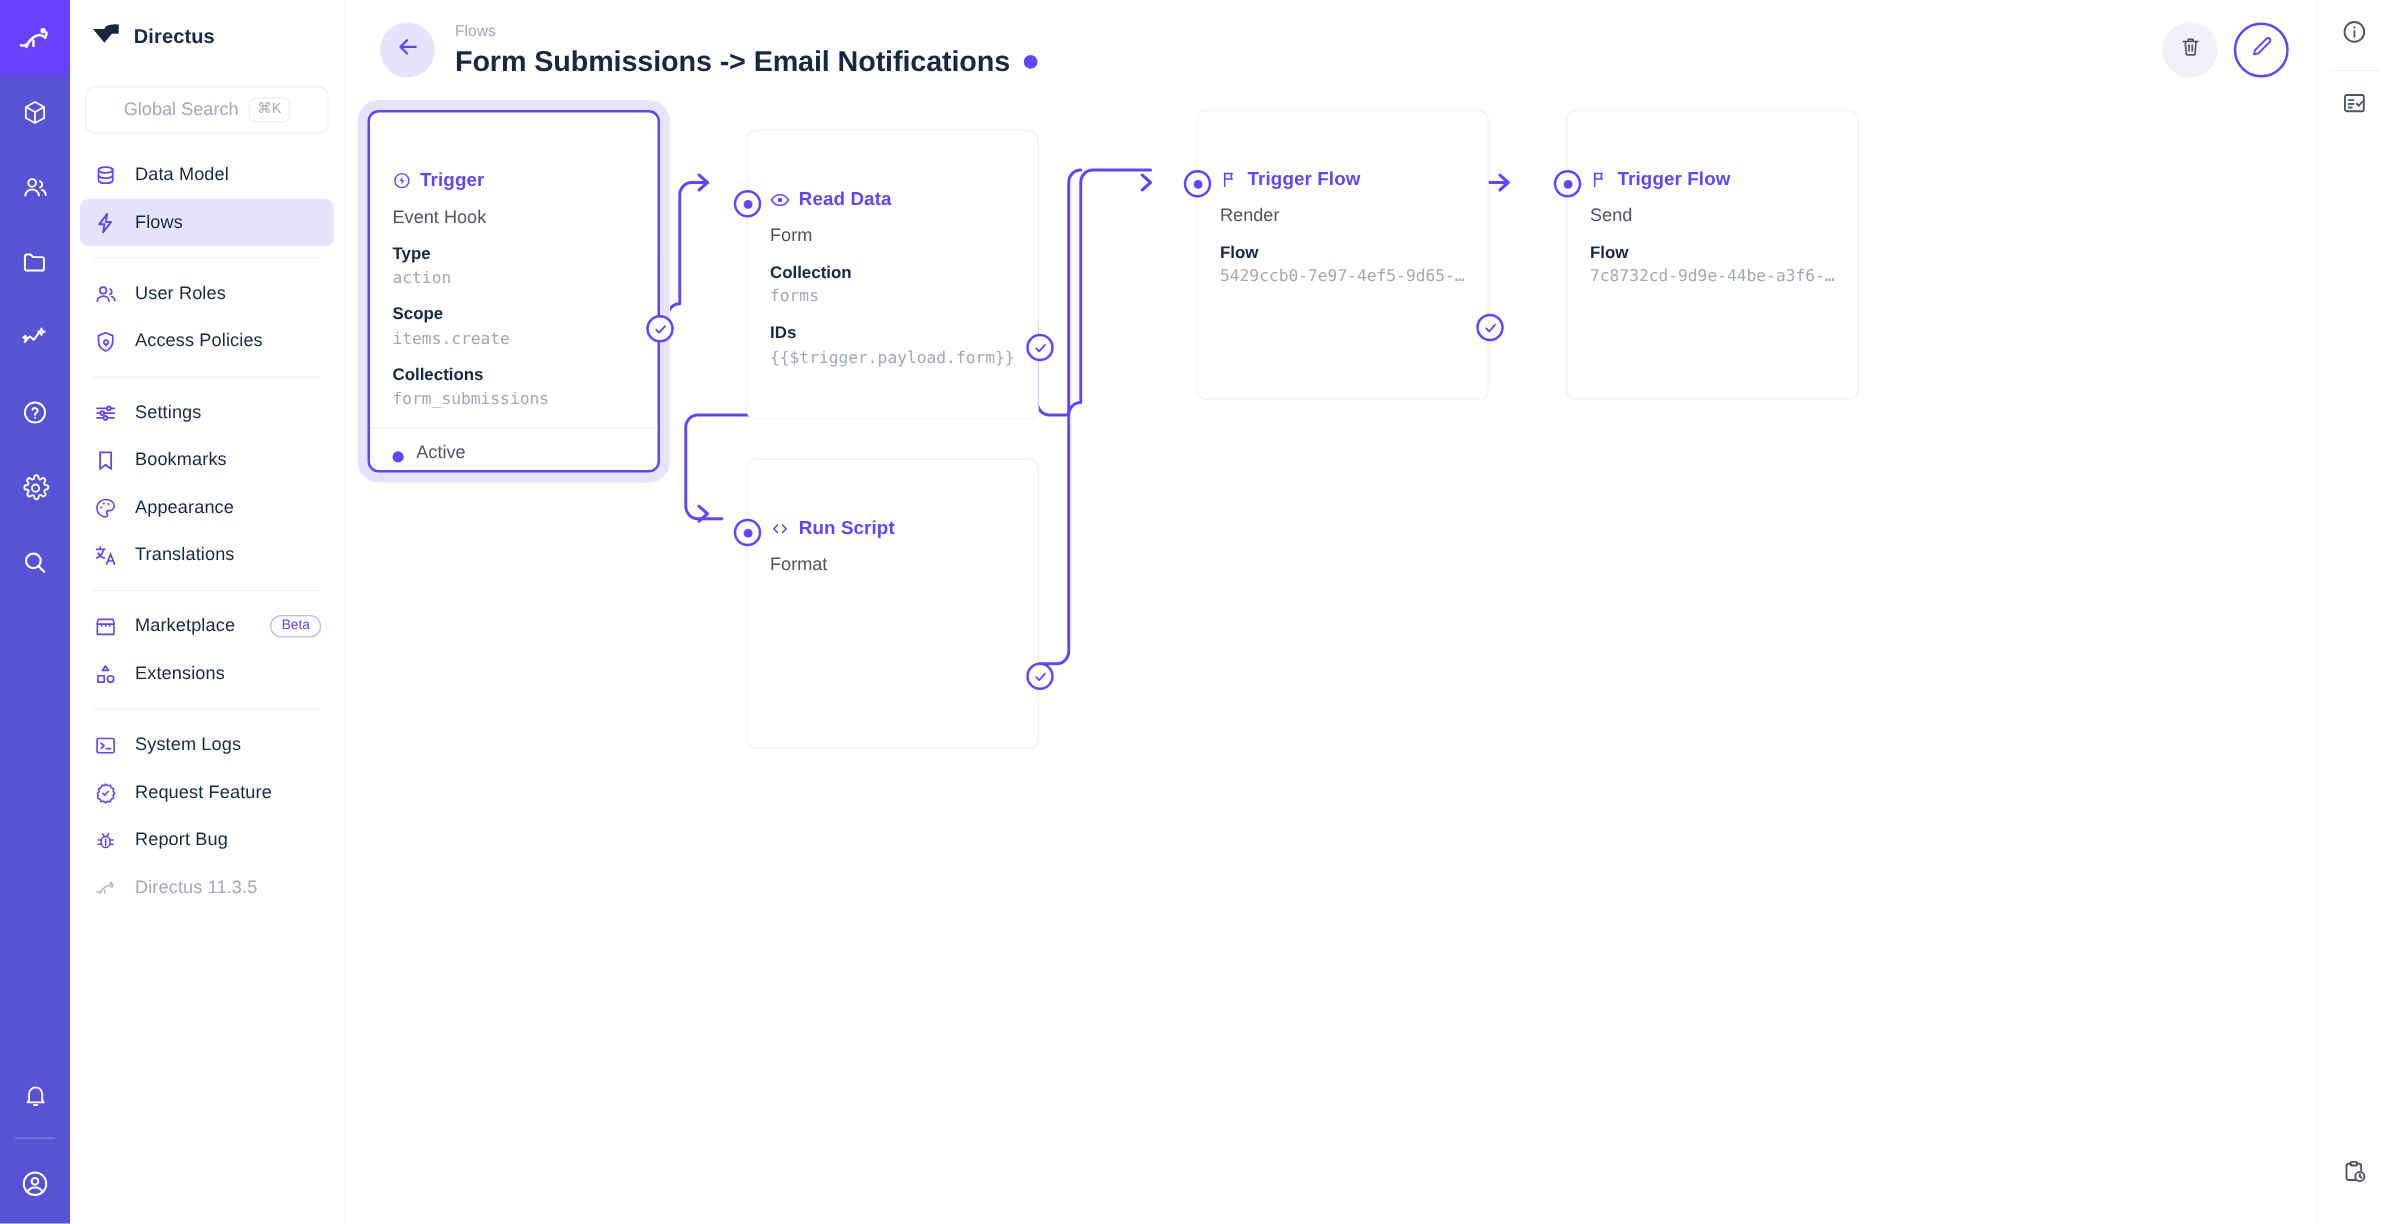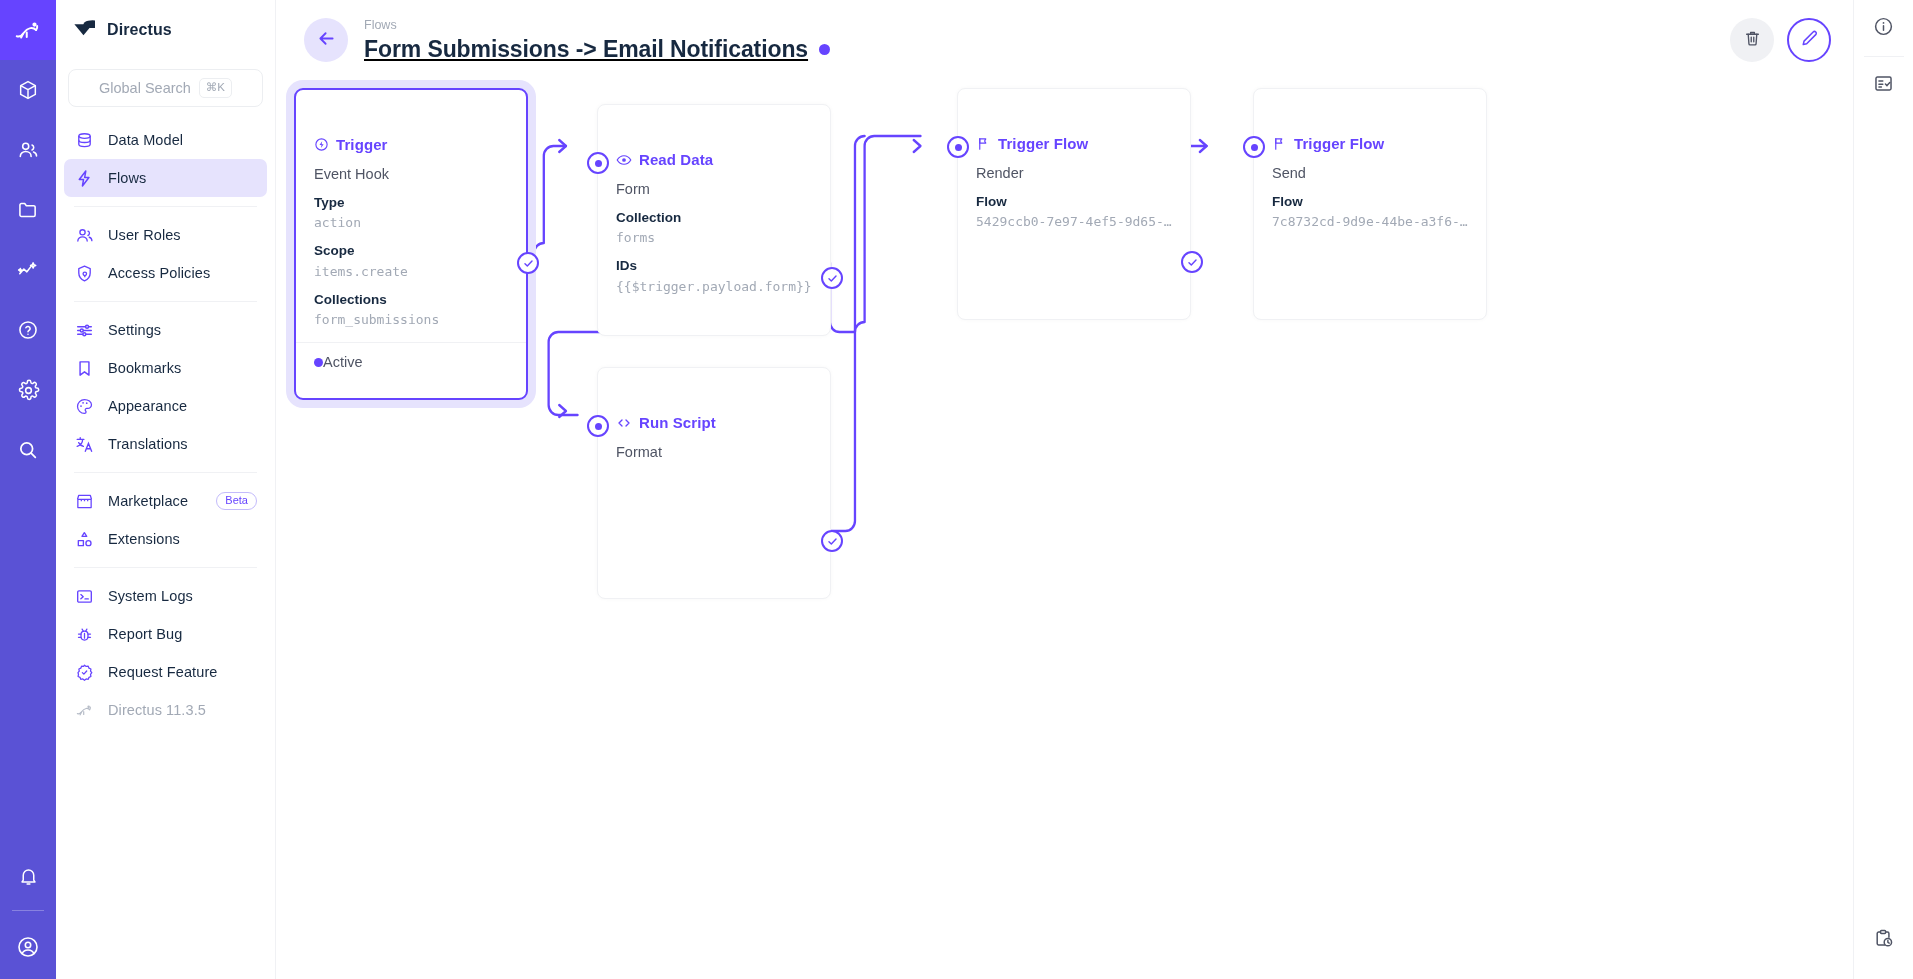--- a/index.html
+++ b/index.html
@@ -79,21 +79,21 @@
     padding: 0 22px 0 28px; background: #fff; position: relative; z-index: 5;
   }
   #back-btn {
     width: 44px; height: 44px; border-radius: 50%;
     background: #e6e3fd; color: #6644ff;
     display: flex; align-items: center; justify-content: center;
     cursor: pointer; flex: 0 0 44px; margin-right: 16px;
   }
   #title-block { display: flex; flex-direction: column; justify-content: center; }
   #breadcrumb { font-size: 12.5px; color: #a2a9b5; line-height: 1.4; margin-bottom: 1px; }
-  #title-row { display: flex; align-items: center; gap: 11px; text-decoration: underline; }
+  #title-row { display: flex; align-items: center; gap: 11px; }
   #page-title { font-size: 23px; font-weight: 700; color: #172940; letter-spacing: -.1px; }
   #status-dot { width: 11px; height: 11px; border-radius: 50%; background: #6644ff; }
   #header-actions { margin-left: auto; display: flex; align-items: center; gap: 13px; }
   .hdr-btn {
     width: 44px; height: 44px; border-radius: 50%;
     display: flex; align-items: center; justify-content: center; cursor: pointer;
   }
   #delete-btn { background: #f0f1f4; color: #4f5464; }
   #edit-btn { border: 2px solid #6644ff; color: #6644ff; background: #fff; }
 
@@ -126,22 +126,22 @@
   }
 
   
   #node-trigger {
     border: 2px solid #6644ff;
     box-shadow: 0 0 0 8px #e6e3fd;
     border-radius: 9px;
   }
   #trigger-footer {
     border-top: 1px solid #f0f1f4;
-    padding: 11px 18px 28px;
-    display: flex; align-items: center; 
+    padding: 11px 18px 6px;
+    display: flex; align-items: flex-end; gap: 10px;
   }
   #trigger-footer .dot { width: 9px; height: 9px; border-radius: 50%; background: #6644ff; }
   #trigger-footer .txt { font-size: 14.5px; color: #4f5464; }
 
   
   .port {
     position: absolute; width: 22px; height: 22px; border-radius: 50%;
     background: #fff; border: 2px solid #6644ff;
     display: flex; align-items: center; justify-content: center;
     cursor: pointer; z-index: 4;
@@ -396,35 +396,35 @@
       <span class="ico">
         <svg width="19" height="19" viewBox="0 0 24 24" fill="none" stroke="currentColor" stroke-width="1.7" stroke-linecap="round" stroke-linejoin="round">
             <rect x="3.4" y="4.8" width="17.2" height="14.4" rx="1.6"></rect>
             <path d="M7.4 9.6l3 2.6-3 2.6M12.6 15h4.2"></path>
           </svg>
       </span>
       <span class="lbl">System Logs</span>
     </div>
     <div class="nav-item">
       <span class="ico">
+        <svg width="19" height="19" viewBox="0 0 24 24" fill="none" stroke="currentColor" stroke-width="1.6" stroke-linecap="round" stroke-linejoin="round">
+            <path d="M12 2.8l2.1 1.6 2.6-.4 1 2.5 2.4 1.1-.5 2.6 1.6 2.1-1.6 2.1.5 2.6-2.4 1.1-1 2.5-2.6-.4-2.1 1.6-2.1-1.6-2.6.4-1-2.5-2.4-1.1.5-2.6L3.8 12.3l1.6-2.1-.5-2.6 2.4-1.1 1-2.5 2.6.4z"></path>
+            <path d="M9.3 12.2l1.9 1.9 3.6-4"></path>
+          </svg>
+      </span>
+      <span class="lbl">Request Feature</span>
+    </div>
+    <div class="nav-item">
+      <span class="ico">
         <svg width="19" height="19" viewBox="0 0 24 24" fill="none" stroke="currentColor" stroke-width="1.6" stroke-linecap="round">
             <rect x="7.6" y="7.8" width="8.8" height="11.2" rx="4.4"></rect>
             <path d="M9 5.2l1.4 2.4M15 5.2l-1.4 2.4M7.6 11.4H4.4M16.4 11.4h3.2M7.6 15.6H4.4M16.4 15.6h3.2M12 10.6v6"></path>
           </svg>
       </span>
       <span class="lbl">Report Bug</span>
-    </div>
-    <div class="nav-item">
-      <span class="ico">
-        <svg width="19" height="19" viewBox="0 0 24 24" fill="none" stroke="currentColor" stroke-width="1.6" stroke-linecap="round" stroke-linejoin="round">
-            <path d="M12 2.8l2.1 1.6 2.6-.4 1 2.5 2.4 1.1-.5 2.6 1.6 2.1-1.6 2.1.5 2.6-2.4 1.1-1 2.5-2.6-.4-2.1 1.6-2.1-1.6-2.6.4-1-2.5-2.4-1.1.5-2.6L3.8 12.3l1.6-2.1-.5-2.6 2.4-1.1 1-2.5 2.6.4z"></path>
-            <path d="M9.3 12.2l1.9 1.9 3.6-4"></path>
-          </svg>
-      </span>
-      <span class="lbl">Request Feature</span>
     </div>
     <div class="nav-item muted">
       <span class="ico">
         <svg width="19" height="19" viewBox="0 0 24 24" fill="none" stroke="currentColor" stroke-width="1.5" stroke-linecap="round" stroke-linejoin="round">
             <path d="M3 16c2 .5 4-.5 5-2 1.5-2 3-4 6-4.5 2-.3 3.5.5 4.5 1.5"></path>
             <path d="M18.5 11c.8-1 1-2.2.8-3.2"></path>
             <circle cx="17.2" cy="7.2" r=".8" fill="currentColor"></circle>
             <path d="M8 14.5l-1.5 3M11 13.5v3.5"></path>
           </svg>
       </span>

